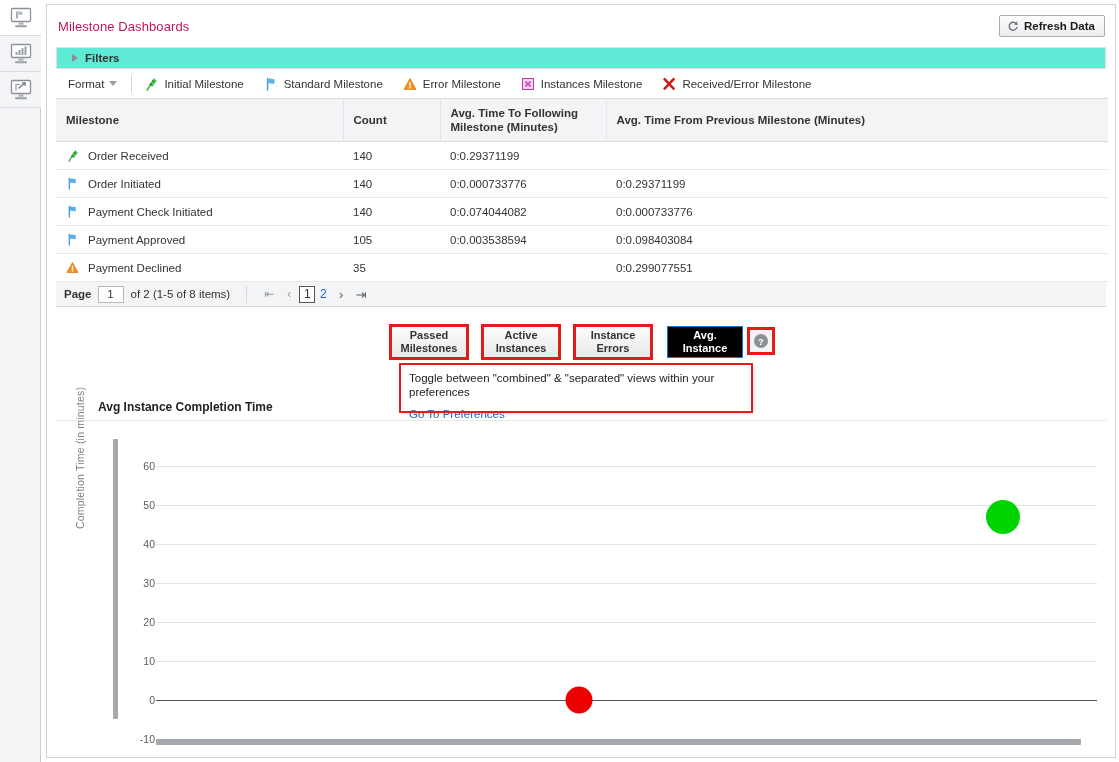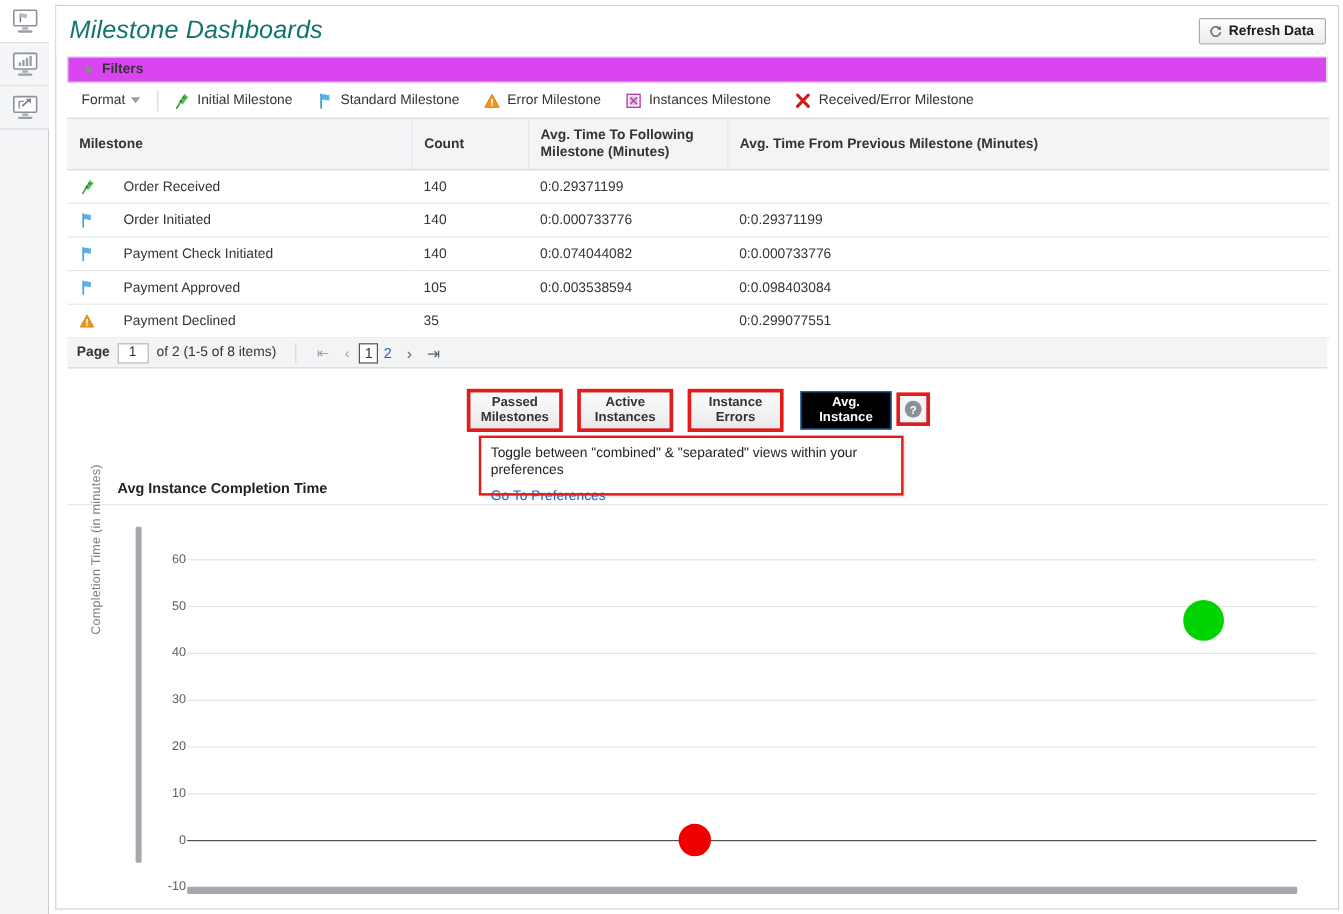--- a/index.html
+++ b/index.html
@@ -34,35 +34,35 @@
     border: 1px solid #cfd2d6; border-top: 1px solid #cfd2d6;
     background: #ffffff;
   }
 
   
   .titlebar {
     position: relative; height: 42px; padding: 0 10px 0 11px;
     display: flex; align-items: center; justify-content: space-between;
     background: #ffffff;
   }
-  .page-title { font-size: 21px; color: #0f766e; font-weight: 400; letter-spacing: .1px; font-style: italic; }
+  .page-title { font-size: 13px; color: #be185d; font-weight: 400; letter-spacing: .1px; }
   .refresh-btn {
     display: inline-flex; align-items: center; gap: 5px;
     height: 22px; padding: 0 9px 0 7px;
     font-size: 11.5px; color: #1b1b1b; font-weight: bold;
     background: linear-gradient(#fdfdfd, #ebecee);
     border: 1px solid #a9adb3; border-radius: 2px;
     cursor: pointer; white-space: nowrap;
   }
   .refresh-ico { width: 12px; height: 12px; display: block; }
 
   
   .filters {
     margin: 0 9px; height: 22px; display: flex; align-items: center; gap: 7px;
-    background: #d946ef; border: 1px solid #dfe1e4; padding-left: 15px;
+    background: #5eead4; border: 1px solid #dfe1e4; padding-left: 15px;
   }
   .tri { width: 0; height: 0; border-left: 6px solid #8a8d91; border-top: 4.5px solid transparent; border-bottom: 4.5px solid transparent; }
   .filters-label { font-size: 11.5px; font-weight: bold; color: #333; }
 
   
   .toolbar {
     margin: 0 9px; height: 29px; display: flex; align-items: center;
     border-bottom: 0px; padding-left: 6px;
   }
   .fmt { font-size: 11.5px; color: #333; display: inline-flex; align-items: center; gap: 5px; cursor: pointer; padding: 0 12px 0 6px; }
@@ -78,21 +78,21 @@
     text-align: left; vertical-align: middle;
     padding: 7px 8px 7px 10px; height: 34px; line-height: 14px;
     border-top: 1px solid #d6d9dd; border-bottom: 1px solid #d6d9dd;
     border-right: 1px solid #e3e5e8;
   }
   .tbl thead th:last-child { border-right: 0; }
   .tbl tbody td {
     font-size: 11.5px; color: #333; padding: 7px 8px 7px 10px; height: 27px;
     border-bottom: 1px solid #e6e8ea; vertical-align: middle;
   }
-  .cellflex { display: flex; align-items: center; gap: 24px; }
+  .cellflex { display: flex; align-items: center; gap: 9px; }
   .cellflex svg { display: block; flex: none; }
 
   
   .pager {
     margin: 0 9px; height: 25px; display: flex; align-items: center;
     background: #f2f4f6; border-bottom: 1px solid #d6d9dd; padding-left: 8px;
     font-size: 11.5px; color: #333;
   }
   .pager .lbl { font-weight: bold; margin-right: 6px; }
   .pg-input {

